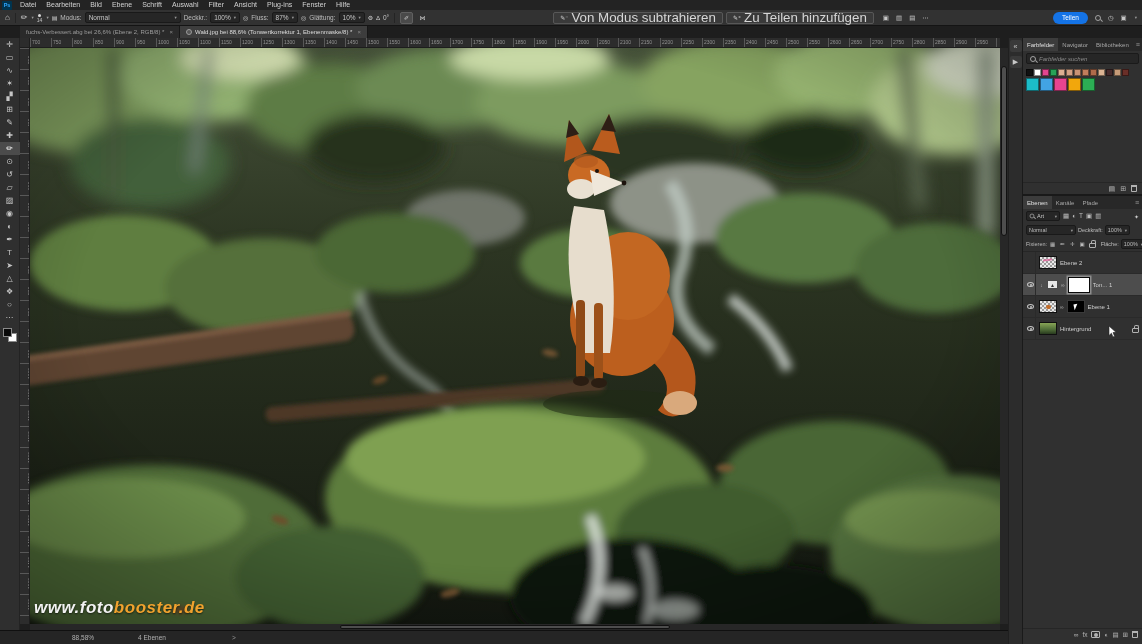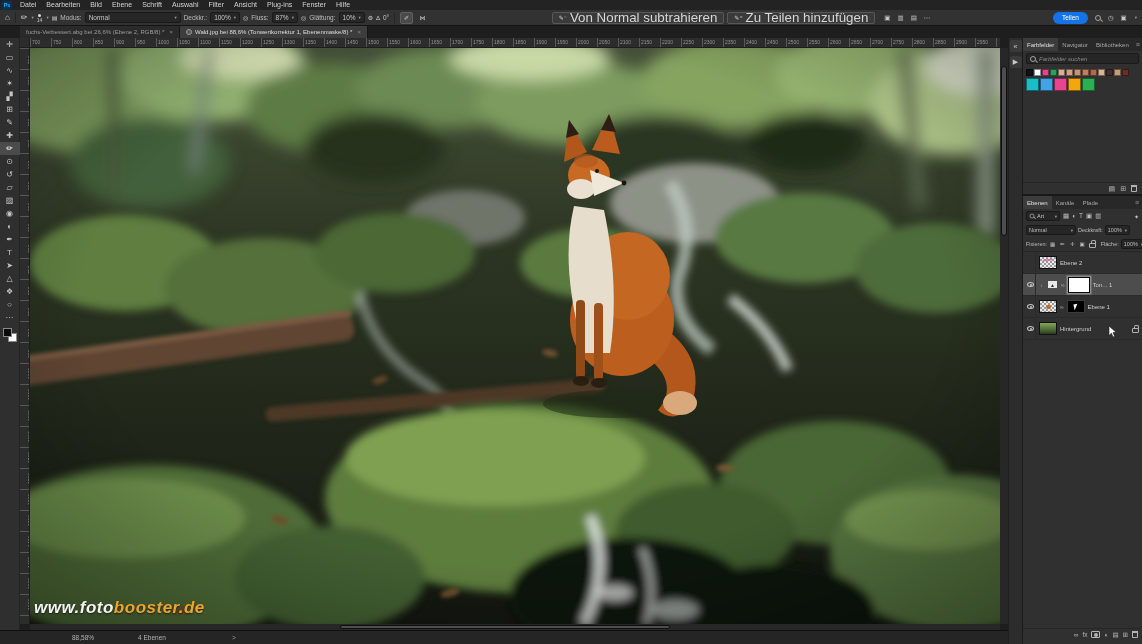--- a/index.html
+++ b/index.html
@@ -231,21 +231,21 @@
       <span class="opt-icon sm">✐</span>
     </span>
     <span class="tog">
       <span class="opt-icon sm">⋈</span>
     </span>
 
     <span class="spacer"></span>
 
     <button class="opt-btn">
       <span class="opt-icon sm">✎⁻</span>
-      <span>Von Normal subtrahieren</span>
+      <span>Von Modus subtrahieren</span>
     </button>
     <button class="opt-btn">
       <span class="opt-icon sm">✎⁺</span>
       <span>Zu Teilen hinzufügen</span>
     </button>
     <span id="center-icons" style="display:flex;gap:7px;margin-left:6px">
         <span class="g">▣</span>
         <span class="g">▥</span>
         <span class="g">▤</span>
         <span class="g">⋯</span>

